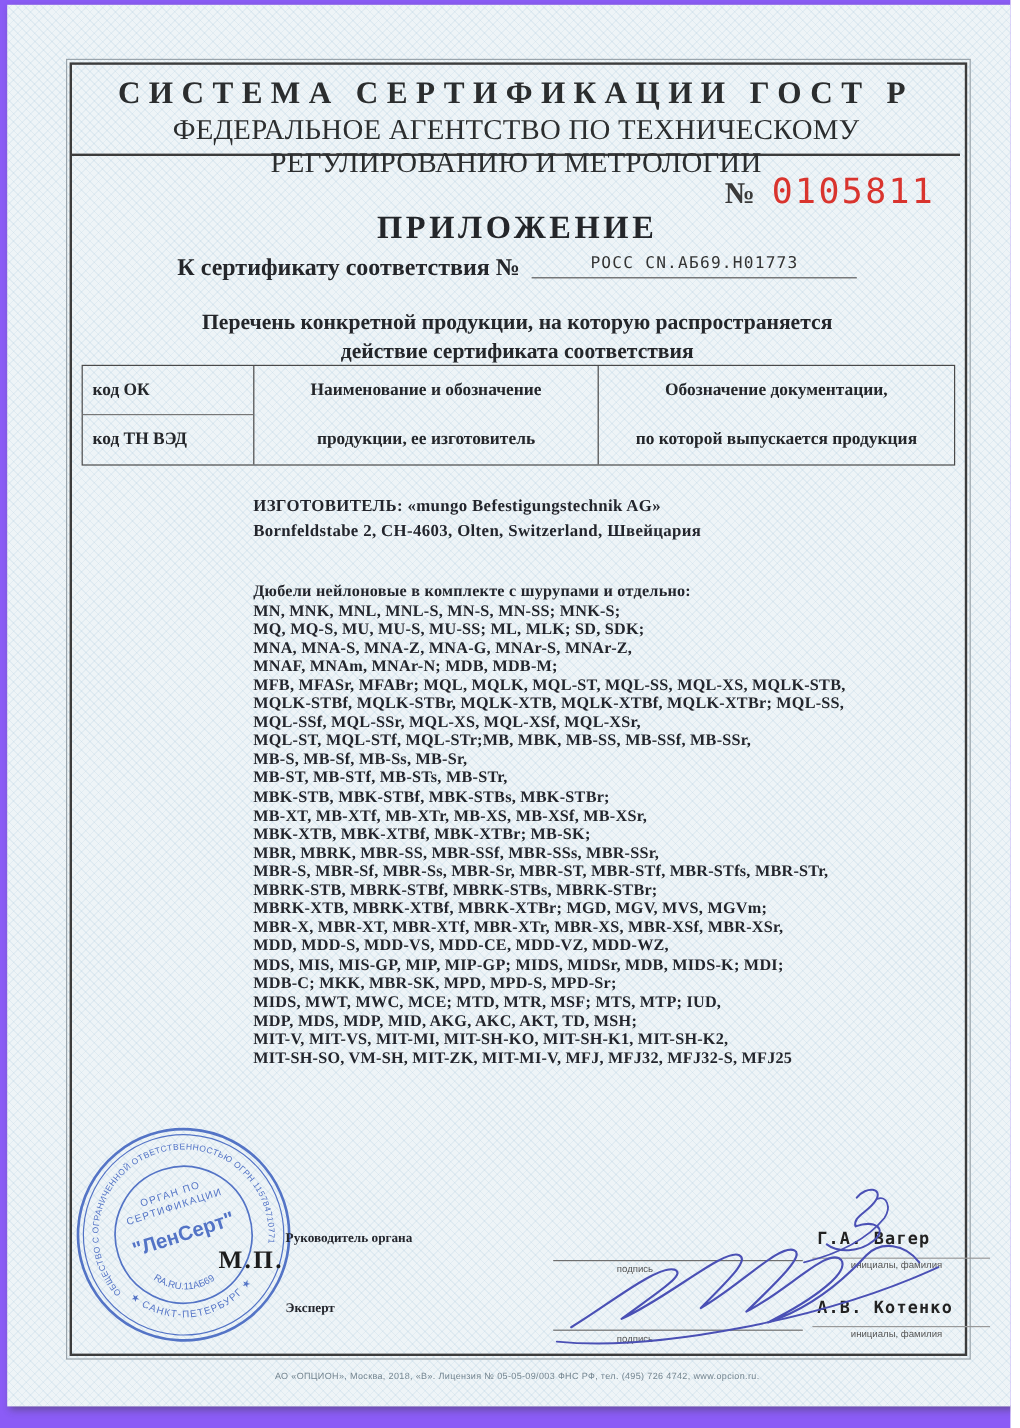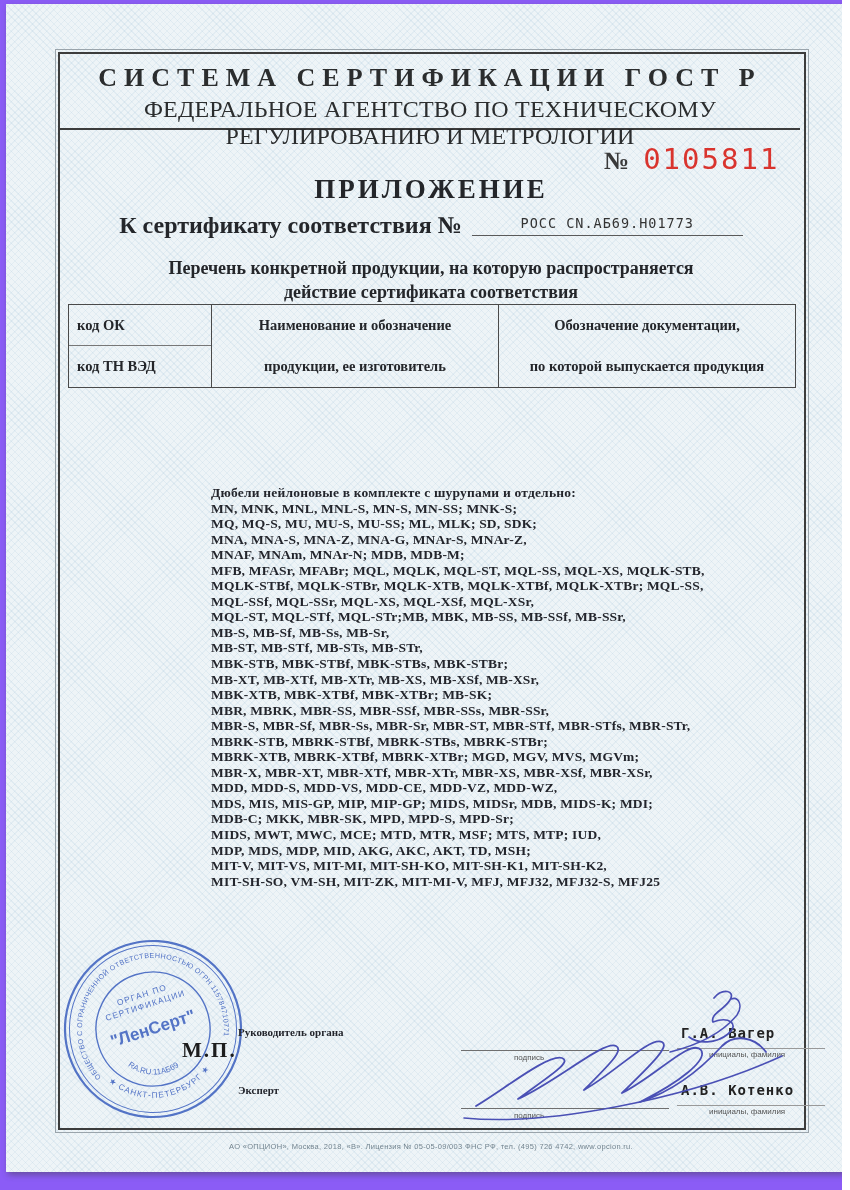--- a/index.html
+++ b/index.html
@@ -16,21 +16,21 @@
   .masthead{position:absolute;left:54px;top:50px;width:740px;height:74px;
     border-bottom:2px solid #3c3c3c;text-align:center;}
   .masthead .l1{margin-top:9px;font-size:26px;font-weight:bold;letter-spacing:7px;color:#2b2d2e;}
   .masthead .l2{margin-top:3px;font-size:24px;font-weight:normal;letter-spacing:0.2px;color:#2b2d2e;}
   .numline{position:absolute;left:598px;top:138px;white-space:nowrap;}
   .numline .no{font-size:25px;font-weight:bold;color:#3a3a3a;margin-right:14px;}
   .numline .digits{font-family:"DejaVu Sans Mono",monospace;font-size:29px;color:#d9342e;letter-spacing:2px;}
   .apptitle{position:absolute;left:0;top:170px;width:850px;text-align:center;
     font-size:27px;font-weight:bold;letter-spacing:3px;color:#24262a;}
   .certline{position:absolute;left:0;top:208px;width:850px;text-align:center;white-space:nowrap;}
-  .certline .lbl{font-size:24px;font-weight:600;color:#24262a;}
+  .certline .lbl{font-size:20px;font-weight:600;color:#24262a;}
   .certline .val{display:inline-block;vertical-align:bottom;margin-left:10px;min-width:255px;
     border-bottom:1.5px solid #5a5a5a;padding:0 8px 4px 8px;
     font-family:"DejaVu Sans Mono",monospace;font-size:13.5px;letter-spacing:1px;color:#333;
     transform:translateY(-3px);}
   .subtitle{position:absolute;left:0;top:252px;width:850px;text-align:center;
     font-size:18px;font-weight:bold;line-height:24px;color:#24262a;}
   .ptable{position:absolute;left:62px;top:300px;width:726px;height:82px;
     display:grid;grid-template-columns:143px 287px 1fr;
     border:1.5px solid #4a4a4a;}
   .ptable .c1{border-right:1px solid #4a4a4a;display:grid;grid-template-rows:1fr 1fr;}
@@ -96,20 +96,24 @@
       <div class="c2">
         <div>Наименование и обозначение</div>
         <div>продукции, ее изготовитель</div>
       </div>
       <div class="c3">
         <div>Обозначение документации,</div>
         <div>по которой выпускается продукция</div>
       </div>
     </div>
 
+    <div class="maker">
+      <div>ИЗГОТОВИТЕЛЬ:  «mungo Befestigungstechnik AG»</div>
+      <div>Bornfeldstabe 2, CH-4603, Olten, Switzerland, Швейцария</div>
+    </div>
 
     <div class="plist">
       <div class="pl">Дюбели нейлоновые в комплекте с шурупами и отдельно:</div>
       <div class="pl">MN, MNK, MNL, MNL-S, MN-S, MN-SS; MNK-S;</div>
       <div class="pl">MQ, MQ-S, MU, MU-S, MU-SS; ML, MLK; SD, SDK;</div>
       <div class="pl">MNA, MNA-S, MNA-Z, MNA-G, MNAr-S, MNAr-Z,</div>
       <div class="pl">MNAF, MNAm, MNAr-N; MDB, MDB-M;</div>
       <div class="pl">MFB, MFASr, MFABr; MQL, MQLK, MQL-ST, MQL-SS, MQL-XS, MQLK-STB,</div>
       <div class="pl">MQLK-STBf, MQLK-STBr, MQLK-XTB, MQLK-XTBf, MQLK-XTBr; MQL-SS,</div>
       <div class="pl">MQL-SSf, MQL-SSr, MQL-XS, MQL-XSf, MQL-XSr,</div>

